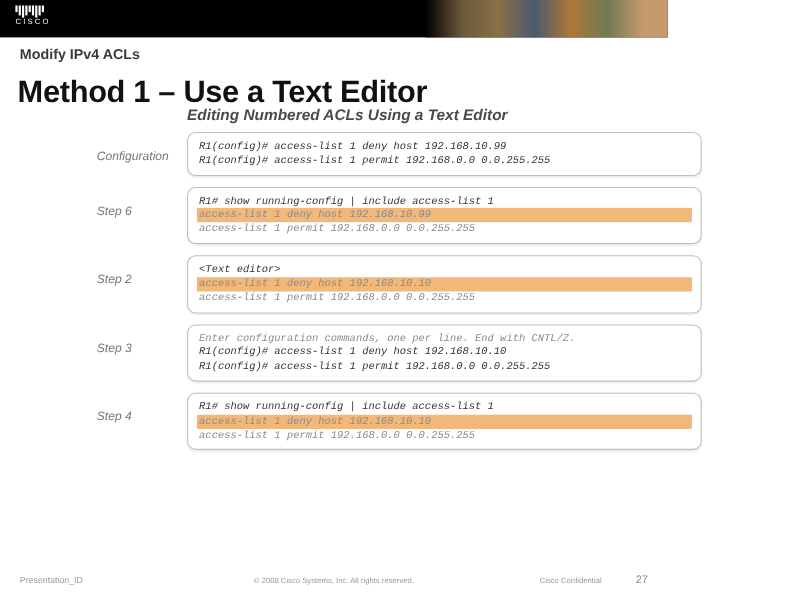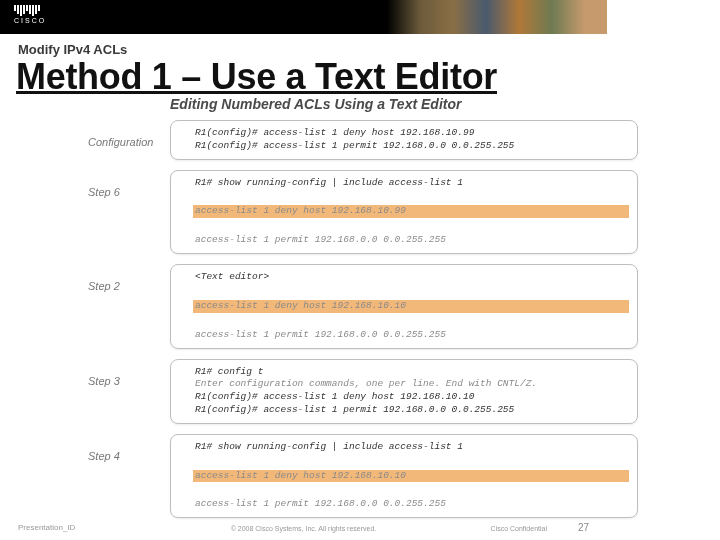--- a/index.html
+++ b/index.html
@@ -14,32 +14,32 @@
   .logo .bars span:nth-child(1){height:6px} .logo .bars span:nth-child(2){height:9px}
   .logo .bars span:nth-child(3){height:11px} .logo .bars span:nth-child(4){height:9px}
   .logo .bars span:nth-child(5){height:6px} .logo .bars span:nth-child(6){height:9px}
   .logo .bars span:nth-child(7){height:11px} .logo .bars span:nth-child(8){height:9px}
   .logo .bars span:nth-child(9){height:6px}
   .people { position:absolute; right:0; top:0; height:34px; width:220px;
     background:linear-gradient(90deg,#000 0%,#6b5a3b 15%,#8a6f45 30%,#4a5a6e 45%,#b07838 60%,#6e7a52 75%,#c79a6e 90%); }
 
   
   .pretitle { position:absolute; left:18px; top:42px; font-size:13px; font-weight:bold; color:#3a3a3a; }
-  .title { position:absolute; left:16px; top:56px; font-size:36px; font-weight:bold; color:#111; letter-spacing:-0.3px;text-decoration:underline; }
+  .title { position:absolute; left:16px; top:68px; font-size:28px; font-weight:bold; color:#111; letter-spacing:-0.3px; }
 
   
   .content { position:absolute; left:88px; top:96px; width:550px;font-style:italic; }
   .subtitle { font-size:14px; font-weight:bold; color:#4a4a4a; margin:0 0 8px 82px; }
 
   .row { display:flex; align-items:flex-start; margin-bottom:10px; }
   .row .label { width:82px; font-size:11px; color:#777; padding-top:16px; }
-  .row .box { flex:1; border:1px solid #bfbfbf; border-radius:8px; padding:6px 10px 6px 24px;
+  .row .box { flex:1; border:1px solid #bfbfbf; border-radius:8px; padding:6px 10px 6px 10px;
     background:linear-gradient(#fff,#fff); box-shadow:0 1px 2px rgba(0,0,0,.08);
     font-family:"Courier New",monospace; font-size:9.5px; line-height:1.35; color:#333; }
-  .row .box .hl { background:#f1b87a; display:block; padding:0 2px; margin:16px -2px; }
+  .row .box .hl { background:#f1b87a; display:block; padding:0 2px; margin:0 -2px; }
   .row .box div { white-space:pre; }
   .dim { color:#8a8a8a; }
 
   
   .footer { position:absolute; left:0; right:0; bottom:8px; color:#999; }
   .footer .pid { position:absolute; left:18px; bottom:0; font-size:8px; }
   .footer .copy { position:absolute; left:0; right:0; bottom:0; text-align:center; font-size:7px; }
   .footer .conf { position:absolute; right:60px; bottom:0; font-size:7px; }
   .footer .num { position:absolute; right:18px; bottom:-1px; font-size:10px; color:#888; }
 </style>
@@ -94,21 +94,20 @@
       <div class="box">
         <div>&lt;Text editor&gt;</div>
         <div class="hl dim">access-list 1 deny host 192.168.10.10</div>
         <div class="dim">access-list 1 permit 192.168.0.0 0.0.255.255</div>
       </div>
     </div>
 
     <div class="row">
       <div class="label">Step 3</div>
       <div class="box">
-        <div>R1# config t</div>
         <div class="dim">Enter configuration commands, one per line. End with CNTL/Z.</div>
         <div>R1(config)# access-list 1 deny host 192.168.10.10</div>
         <div>R1(config)# access-list 1 permit 192.168.0.0 0.0.255.255</div>
       </div>
     </div>
 
     <div class="row">
       <div class="label">Step 4</div>
       <div class="box">
         <div>R1# show running-config | include access-list 1</div>

